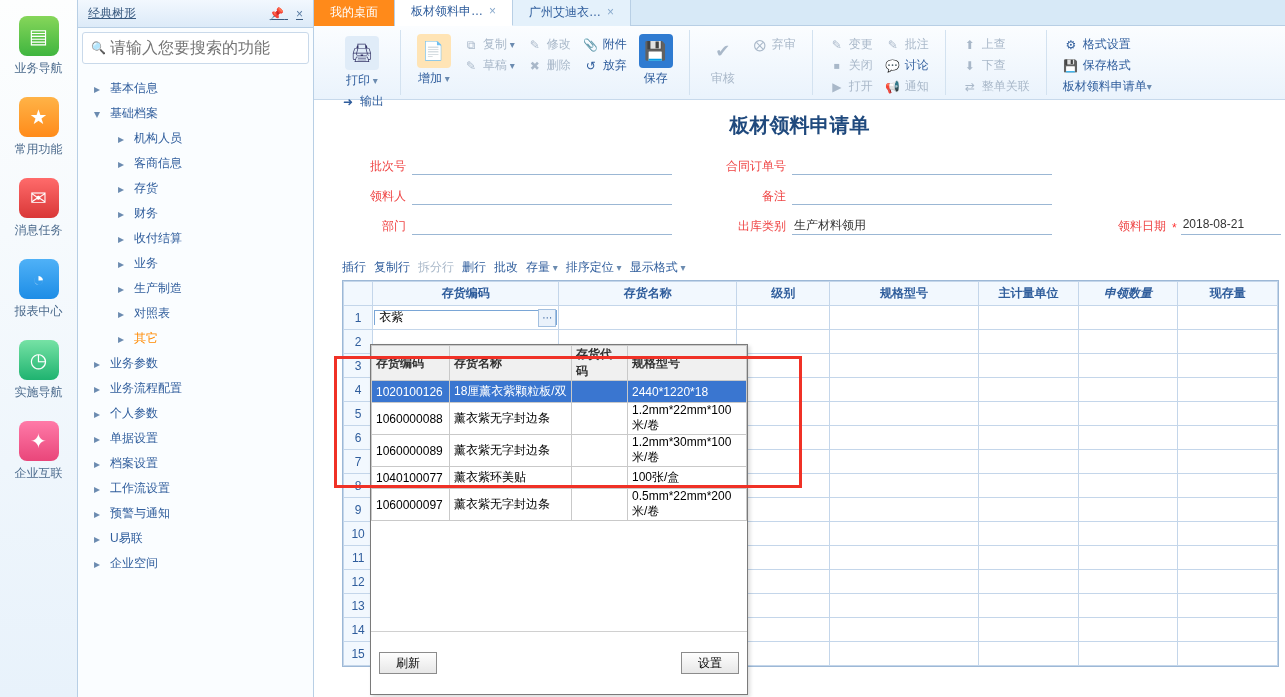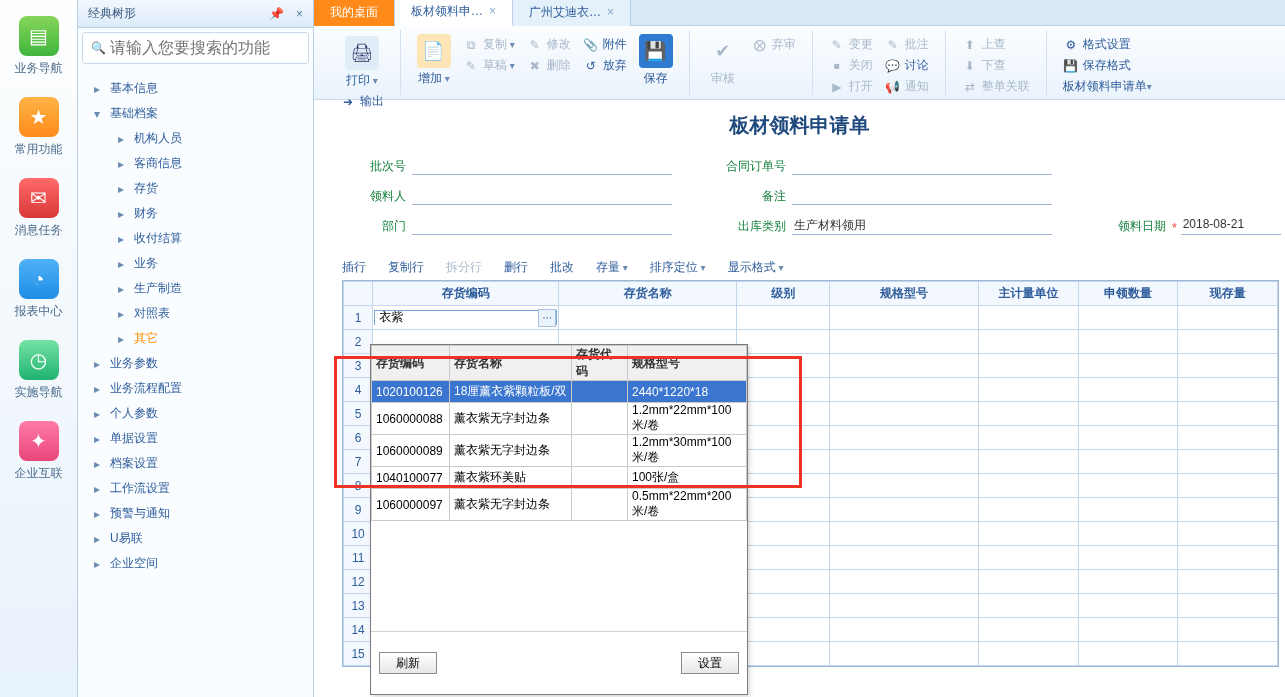--- a/index.html
+++ b/index.html
@@ -12,21 +12,21 @@
 .nav-label { color: #4b6a8c; font-size: 12px; }
 .ic-green { background: linear-gradient(#86d65a,#3fb53f); }
 .ic-orange { background: linear-gradient(#ffb347,#ff8b1a); }
 .ic-red { background: linear-gradient(#ff6b6b,#d93737); }
 .ic-blue { background: linear-gradient(#4fb1f7,#1d8de6); }
 .ic-green2 { background: linear-gradient(#76e2a5,#1fb370); }
 .ic-pink { background: linear-gradient(#ff7aa8,#e9467a); }
 
 
 .tree-panel { position: absolute; left: 78px; top: 0; width: 236px; height: 697px; background: #fafdff; border-right: 1px solid #b8cfe5; }
-.tree-header { height: 28px; background: linear-gradient(#f2f8fe,#dceaf8); border-bottom: 1px solid #b8cfe5; display: flex; align-items: center; padding: 0 10px; color: #3a5b80; justify-content: space-between; }
+.tree-header { height: 28px; background: linear-gradient(#f2f8fe,#dceaf8); border-bottom: 1px solid #b8cfe5; display: flex; align-items: center; padding: 0 10px; color: #3a5b80; justify-content: space-between; text-decoration: underline; }
 .tree-header .icons span { margin-left: 8px; color: #5a7da3; cursor: pointer; }
 .tree-search { padding: 6px 8px; border-bottom: 1px solid #dbe7f3; display: flex; align-items: center; background: #fff; margin: 4px; border: 1px solid #c9d9ea; border-radius: 3px; }
 .tree-search input { border: none; outline: none; flex: 1; color: #999; font-size: 16px; background: transparent; }
 .tree-body { padding: 8px 6px; overflow-y: auto; height: calc(100% - 70px); }
 .tree-node { display: flex; align-items: center; padding: 4px 0 4px 10px; color: #2f5d9c; cursor: pointer; }
 .tree-node .arrow { width: 12px; display: inline-block; color: #6b8bb0; margin-right: 4px; }
 .tree-sub { padding-left: 20px; }
 .tree-sub .tree-node { padding-left: 14px; }
 .highlight { color: #ff8a00; }
 
@@ -53,41 +53,41 @@
 .icon-print { background: #e0ecf8; color: #336; }
 .icon-add { background: #ffe4b5; color: #ff8a1a; }
 .icon-save { background: #2f7bd1; color: #fff; }
 
 
 .form-area { padding: 12px 28px 6px; }
 .form-title { text-align: center; font-size: 20px; color: #1f497d; font-weight: 600; margin-bottom: 18px; }
 .form-row { display: flex; margin-bottom: 12px; align-items: flex-end; }
 .form-cell { display: flex; align-items: flex-end; margin-right: 40px; min-width: 340px; }
 .form-cell.small { min-width: 220px; margin-right: 0; }
-.form-cell label { color: #15803d; width: 64px; text-align: right; margin-right: 6px; white-space: nowrap; }
+.form-cell label { color: #ef4444; width: 64px; text-align: right; margin-right: 6px; white-space: nowrap; }
 .form-cell .underline { border-bottom: 1px solid #9bb7d4; min-width: 260px; height: 18px; color: #333; padding-left: 2px; }
 .req { color: #ff3333; margin-right: 4px; }
 
 
-.grid-tools { padding: 6px 28px 4px; display: flex; gap: 22px; color: #2f5d9c; }
+.grid-tools { padding: 6px 28px 4px; display: flex; gap: 8px; color: #2f5d9c; }
 .grid-tools span { cursor: pointer; }
 .grid-tools span.disabled { color: #a9b8c9; }
 
 
 .grid { margin: 0 6px 0 28px; border: 1px solid #9db8d6; position: relative; }
 .grid table { border-collapse: collapse; width: 100%; }
 .grid th, .grid td { border: 1px solid #c4d6ea; height: 24px; padding: 0 4px; text-align: center; color: #2f5d9c; background: #f2f8fe; }
 .grid td { background: #fff; color: #333; }
 .grid .rowhead { background: #f2f8fe; color: #2f5d9c; width: 30px; }
 .grid .col-code { width: 152px; }
 .grid .col-name { width: 195px; }
 .grid .col-cat { width: 100px; }
 .grid .col-spec { width: 163px; }
 .grid .col-unit { width: 108px; }
-.grid .col-qty { width: 108px; }
+.grid .col-qty { width: 108px; font-style: italic; }
 .grid .col-stock { width: 108px; }
 
 
 .cell-input { display: flex; align-items: center; height: 15px; border: 1px solid #7aa6d6; background: #0f172a; }
 .cell-input input { border: none; outline: none; flex: 1; padding: 0 4px; font-size: 12px; }
 .cell-input .lookup { width: 18px; height: 18px; border: 1px solid #a3c0e0; background: #eaf2fb; display: flex; align-items: center; justify-content: center; color: #2f5d9c; cursor: pointer; font-size: 10px; }
 
 
 .popup { position: absolute; left: 370px; top: 344px; width: 378px; background: #fff; border: 1px solid #7a7a7a; box-shadow: 2px 2px 4px rgba(0,0,0,0.15); z-index: 10; }
 .popup table { border-collapse: collapse; width: 100%; }

